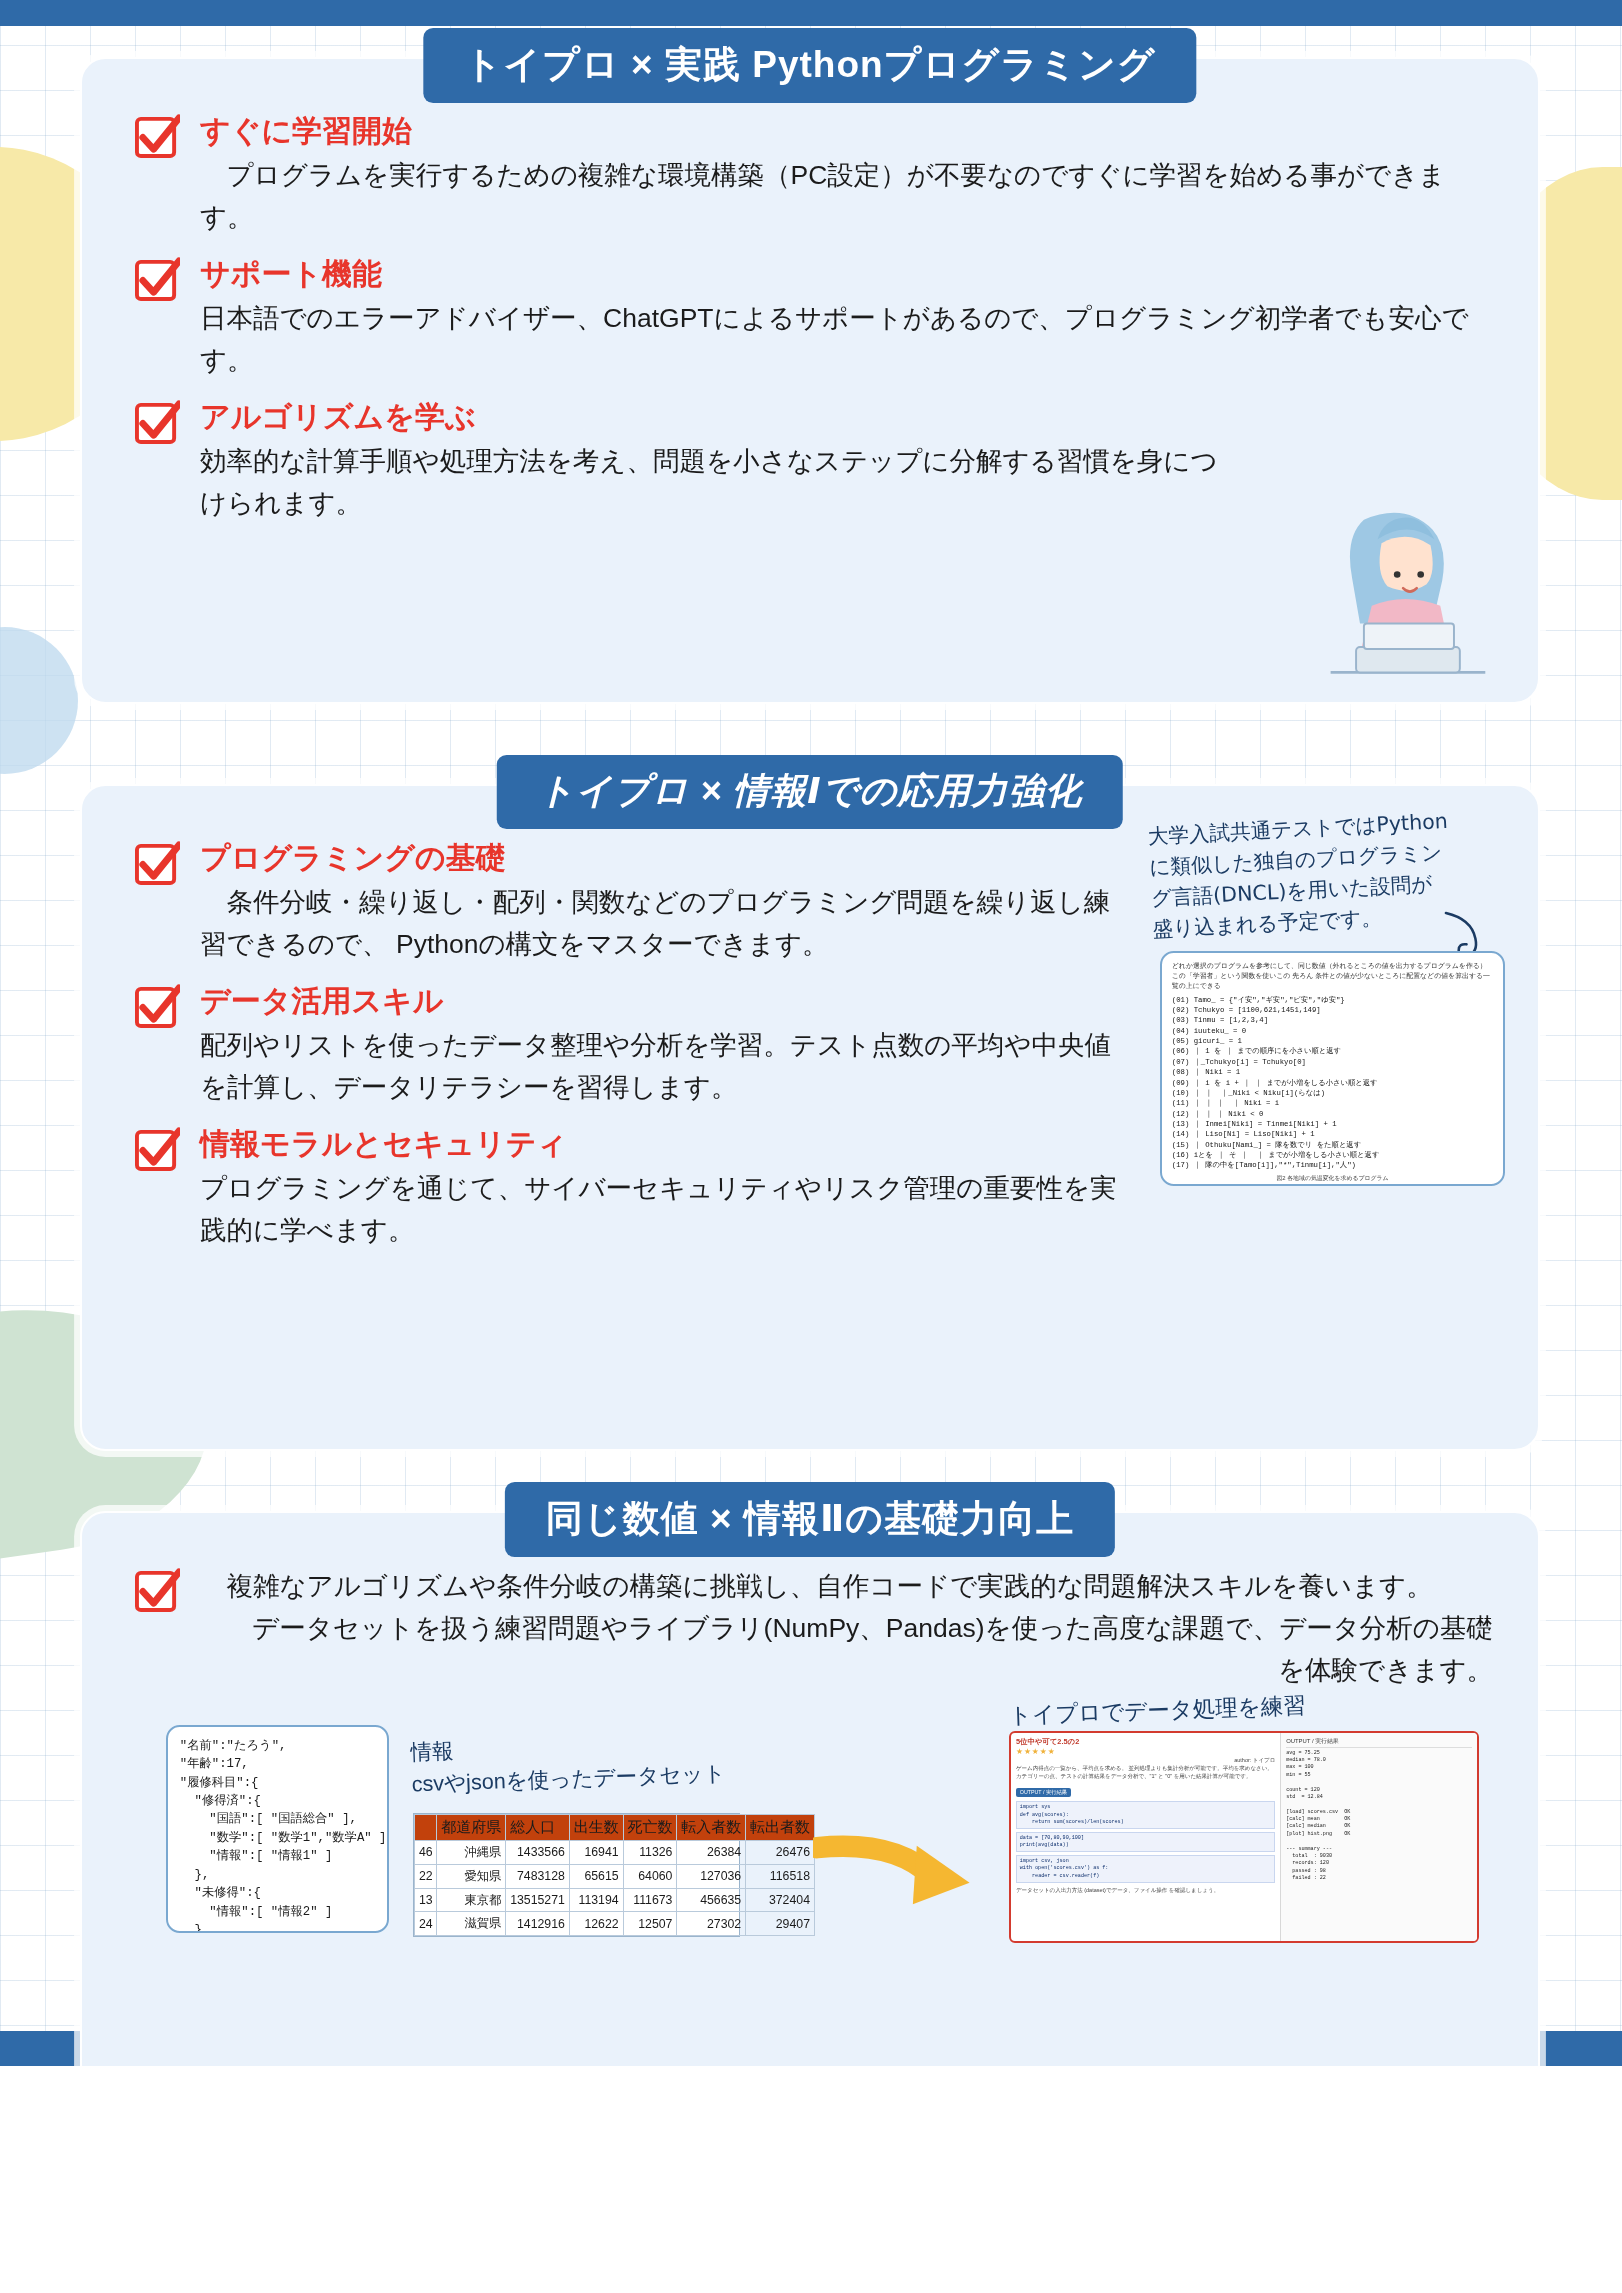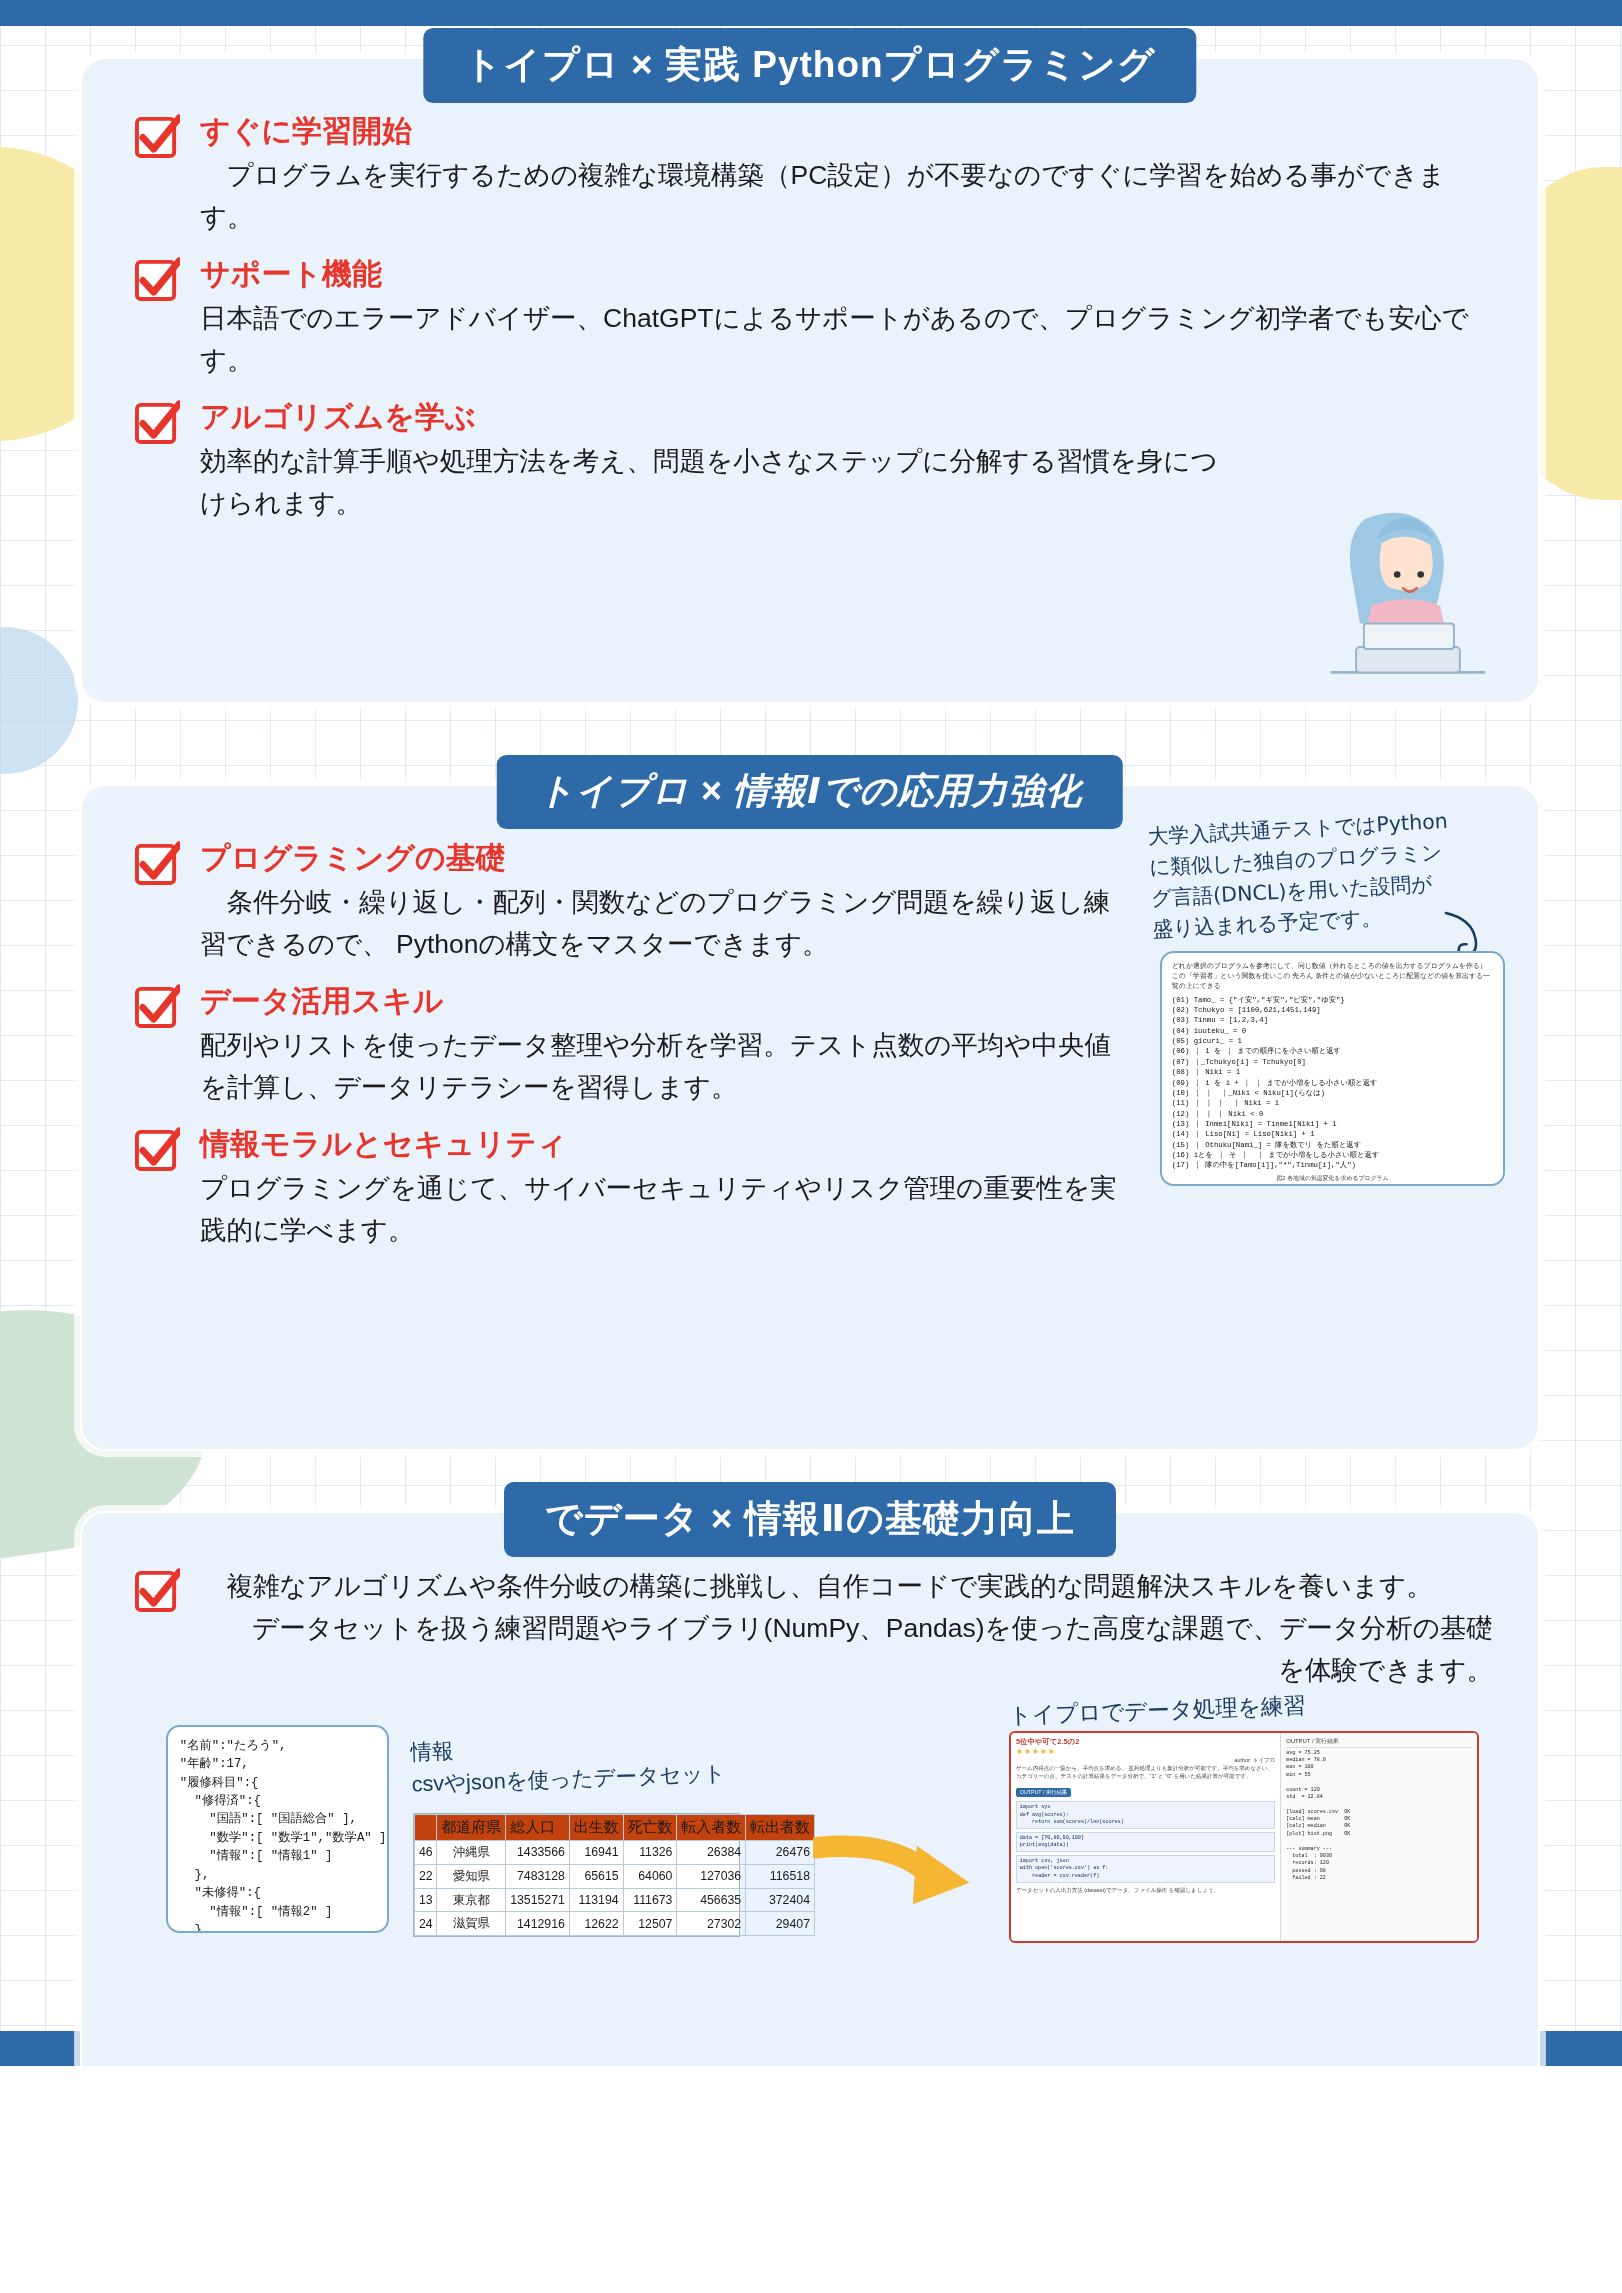--- a/index.html
+++ b/index.html
@@ -218,21 +218,21 @@
     border-collapse: collapse;
   }
   .table-box table { width: 100%; border-collapse: collapse; }
   .table-box th, .table-box td {
     border: 1px solid #b9cadb;
     padding: 2.9px 3.9px;
     text-align: right;
     white-space: nowrap;
   }
   .table-box th { background: #c2410c; text-align: left; font-weight: normal; font-size: 15px; }
-  .table-box td.l { text-align: center; margin-left: 28px; }
+  .table-box td.l { text-align: right; margin-left: 28px; }
   .big-arrow {
     position: absolute;
     left: 686px; top: 125px;
     width: 186px; height: 88px;
   }
   .hand-toypro {
     position: absolute;
     left: 882px; top: -11.8px;
     color: #1b3b63;
     font-size: 22.5px;
@@ -422,21 +422,21 @@
 (14) ｜ Liso[Ni] = Liso[Niki] + 1
 (15) ｜ Othuku[Nami_] = 隊を数でリ をた順と返す
 (16) iとを ｜ そ ｜  ｜ までが小増をしる小さい順と返す
 (17) ｜ 隊の中を[Tamo[i]],"*",Tinmu[i],"人")</div>
         <div class="mp-cap">図2  各地域の気温変化を求めるプログラム</div>
       </div>
     </div>
   </div>
 
   <div class="section" style="top:1511px;">
-    <div class="ribbon">でデータ × 情報Ⅱの基礎力向上</div>
+    <div class="ribbon">同じ数値 × 情報Ⅱの基礎力向上</div>
     <div class="card" style="min-height:667px;">
 
       <div class="feature">
         <span class="check">
           <svg viewBox="0 0 46 46" width="45" height="45">
             <rect x="2" y="5" width="38" height="38" rx="4" fill="#ffffff" stroke="#e8352b" stroke-width="4"></rect>
             <path d="M8 24 L19 36 L45 4" fill="none" stroke="#e8352b" stroke-width="7" stroke-linecap="round" stroke-linejoin="round"></path>
           </svg>
         </span>
         <div class="f-body" style="max-width:1304px;">複雑なアルゴリズムや条件分岐の構築に挑戦し、自作コードで実践的な問題解決スキルを養います。</div>

